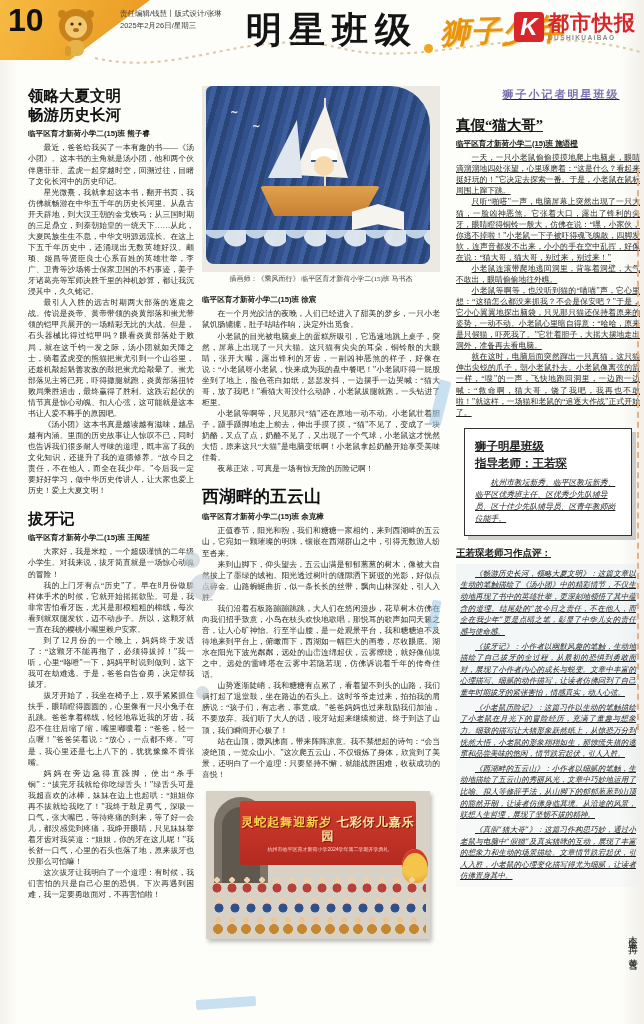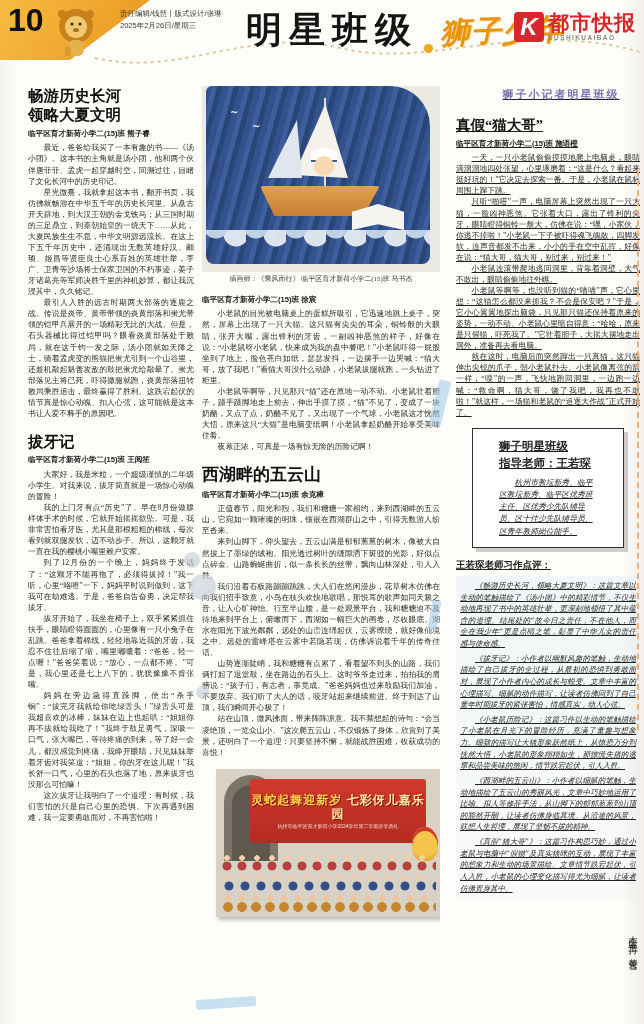--- a/index.html
+++ b/index.html
@@ -48,21 +48,21 @@
   .sailor-hat{position:absolute;left:109px;top:62px;width:26px;height:12px;border-radius:50% 50% 0 0;background:#fff;border-bottom:2px solid #3b5b97;}
   .book{position:absolute;left:150px;top:118px;width:52px;height:26px;background:#f6f4ee;
         clip-path:polygon(0 30%,50% 0,100% 30%,100% 100%,50% 78%,0 100%);}
   .waves{position:absolute;left:4px;right:10px;bottom:8px;height:34px;
      background:radial-gradient(circle at 10px -4px,#cfe0ee 12px,rgba(0,0,0,0) 13px),
                 radial-gradient(circle at 30px 4px,#eef3f7 12px,rgba(0,0,0,0) 13px);
      background-size:40px 34px;opacity:.9;}
   .gull{position:absolute;color:#e9eef5;font:700 10px/1 "DejaVu Sans",sans-serif;}
   .illus-cap{font:400 7px/1.4 "Liberation Serif",serif;color:#3a3a3a;text-align:center;margin:0 0 10px;}
   
-  .photo{position:relative;width:224px;height:148px;margin:6px 0 0 14px;background:#d8d1c6;
+  .photo{position:relative;width:224px;height:148px;margin:6px 0 0 4px;background:#d8d1c6;
          box-shadow:2px 3px 4px rgba(0,0,0,.25);overflow:hidden;}
   .ph-arch{position:absolute;left:8px;top:6px;width:54px;height:86px;background:#7c7469;border-radius:27px 27px 0 0;}
   .ph-arch-in{position:absolute;left:16px;top:16px;width:38px;height:76px;background:#5f584e;border-radius:19px 19px 0 0;}
   .ph-banner{position:absolute;left:34px;top:10px;right:14px;height:64px;background:linear-gradient(#cf3a2c,#b52a20);
              border-radius:3px;text-align:center;padding-top:14px;box-sizing:border-box;}
   .ph-b1{font:800 12px/1.2 "Liberation Sans",sans-serif;color:#ffd34d;letter-spacing:1px;text-shadow:1px 1px 0 #7e150e;}
   .ph-b1 .alt{color:#ffe9a3;}
   .ph-b2{font:400 5px/2 "Liberation Sans",sans-serif;color:#f6d9cf;}
   .kids{position:absolute;left:4px;right:4px;bottom:4px;}
   .krow{height:20px;}
@@ -76,21 +76,21 @@
   .badge-card{position:relative;margin-left:34px;border:2px dashed #e7a264;border-radius:14px;padding:4px;background:#fff;
               box-shadow:3px 3px 0 rgba(238,178,120,.45);}
   .badge-inner{background:#8d82b9;border-radius:9px;border:1.5px dashed rgba(255,255,255,.8);
                padding:7px 6px;text-align:center;font:800 9.5px/1.5 "Liberation Sans",sans-serif;color:#fff;letter-spacing:1px;}
   .medal{position:absolute;left:-26px;top:-8px;width:56px;height:56px;border-radius:50%;
          background:radial-gradient(circle at 40% 35%,#f6dd7d,#e0ae32 70%,#b98a1f);
          box-shadow:0 2px 4px rgba(0,0,0,.3);display:flex;align-items:center;justify-content:center;z-index:3;}
   .medal-ring{width:42px;height:42px;border-radius:50%;border:1.5px solid #9a741a;display:flex;align-items:center;justify-content:center;}
   .badge-wrap{position:relative;margin-bottom:16px;}
   .tbox{border:1.2px solid #333;background:#fff;box-shadow:4px 4px 0 rgba(150,150,150,.45);
-        padding:9px 26px;margin:4px 16px 10px;}
+        padding:9px 10px;margin:4px 8px 10px;}
   .tbox-t{font:700 11.5px/1.5 "Liberation Sans","DejaVu Sans",sans-serif;color:#222;margin:0;}
   .tbox-bio{font:italic 400 7.8px/1.55 "DejaVu Serif",serif;color:#222;text-indent:2em;margin:5px 0 0;}
   .rev-h{font:700 9.5px/1.4 "Liberation Sans",sans-serif;color:#1a1a1a;margin:2px 0 5px;}
   .rev{background:linear-gradient(rgba(222,233,243,.35),rgba(222,233,243,.15));padding:4px 4px 2px;}
   .rev p{font:italic 400 7.5px/1.55 "DejaVu Serif",serif;color:#1f1f1f;text-align:justify;text-indent:2em;margin:0 0 3px;}
   
   .vdash{position:absolute;border-left:2px dashed #e3b387;}
   .bub{position:absolute;border-radius:50%;background:radial-gradient(circle at 35% 30%,rgba(210,220,228,.8),rgba(140,150,160,.35));}
   .blue-mark{position:absolute;background:rgba(150,195,230,.5);border-radius:2px;}
   .v-host{position:absolute;right:6px;top:928px;writing-mode:vertical-rl;font:400 9.5px/1.2 "Liberation Serif",serif;color:#222;letter-spacing:3px;}
@@ -127,27 +127,28 @@
     <div class="logo-k">K</div>
     <div>
       <div class="logo-cn">都市快报</div>
       <div class="logo-en">DUSHIKUAIBAO</div>
     </div>
   </div>
 
   <div class="col col-left">
     <section>
       <h2 class="t16">
+        <span style="display:block">领略大夏文明</span>
         <span style="display:block">畅游历史长河</span>
-        <span style="display:block">领略大夏文明</span>
       </h2>
       <p class="byline">临平区育才新荷小学二(15)班 熊子睿</p>
       <p class="bp">最近，爸爸给我买了一本有趣的书——《汤小团》。这本书的主角就是汤小团，他和两个伙伴唐菲菲、孟虎一起穿越时空，回溯过往，目睹了文化长河中的历史印记。</p>
       <p class="bp">星光微熹，我就拿起这本书，翻开书页，我仿佛就畅游在中华五千年的历史长河里。从盘古开天辟地，到大汉王朝的金戈铁马；从三国时期的三足鼎立，到秦朝始皇的一统天下……从此，大夏民族生生不息，中华文明源远流长。在这上下五千年历史中，还涌现出无数英雄好汉。颛顼、姬昌等贤臣良士心系百姓的英雄壮举，李广、卫青等沙场将士保家卫国的不朽事迹，姜子牙诸葛亮等军师决胜千里的神机妙算，都让我沉浸其中，久久铭记。</p>
       <p class="bp">最引人入胜的远古时期两大部落的逐鹿之战。传说是炎帝、黄帝带领的炎黄部落和蚩尤带领的铠甲兵展开的一场精彩无比的大战。但是，石头器械比得过铠甲吗？眼看炎黄部落处于败局，就在这千钧一发之际，汤小团就如天降之士，骑着孟虎变的熊猫把蚩尤引到一个山谷里，还趁机敲起魁善攻敌的鼓把蚩尤给敲晕了。蚩尤部落见主将已死，吓得撒腿就跑，炎黄部落扭转败局乘胜追击，最终赢得了胜利。这跌宕起伏的情节真是惊心动魄、扣人心弦，这可能就是这本书让人爱不释手的原因吧。</p>
+      <p class="bp">《汤小团》这本书真是越读越有滋味，越品越有内涵。里面的历史故事让人惊叹不已，同时也告诉我们很多耐人寻味的道理，既丰富了我的文化知识，还提升了我的道德修养。“故今日之责任，不在他人，而全在我少年。”今后我一定要好好学习，做中华历史传讲人，让大家也爱上历史！爱上大夏文明！</p>
     </section>
     <section>
       <h2 class="t16">拔牙记</h2>
       <p class="byline">临平区育才新荷小学二(15)班 王阅笙</p>
       <p class="bp">大家好，我是米粒，一个超级谨慎的二年级小学生。对我来说，拔牙简直就是一场惊心动魄的冒险！</p>
       <p class="bp">我的上门牙有点“历史”了。早在8月份做腺样体手术的时候，它就开始摇摇欲坠。可是，我非常害怕看牙医，尤其是那根粗粗的棉线，每次看到就双腿发软，迈不动步子。所以，这颗牙就一直在我的樱桃小嘴里赖户安家。</p>
       <p class="bp">到了12月份的一个晚上，妈妈终于发话了：“这颗牙不能再拖了，必须得拔掉！”我一听，心里“咯噔”一下，妈妈平时说到做到，这下我可在劫难逃。于是，爸爸自告奋勇，决定帮我拔牙。</p>
       <p class="bp">拔牙开始了，我坐在椅子上，双手紧紧抓住扶手，眼睛瞪得圆圆的，心里像有一只小兔子在乱跳。爸爸拿着棉线，轻轻地靠近我的牙齿，我忍不住往后缩了缩，嘴里嘟囔着：“爸爸，轻一点喔！”爸爸笑着说：“放心，一点都不疼。”可是，我心里还是七上八下的，犹犹豫豫不肯张嘴。</p>
       <p class="bp">妈妈在旁边急得直跺脚，使出“杀手锏”：“拔完牙我就给你吃绿舌头！”绿舌头可是我超喜欢的冰棒，妹妹在边上也起哄：“姐姐你再不拔就给我吃了！”我终于鼓足勇气，深吸一口气，张大嘴巴，等待疼痛的到来，等了好一会儿，都没感觉到疼痛，我睁开眼睛，只见妹妹举着牙齿对我笑道：“姐姐，你的牙在这儿呢！”我长舒一口气，心里的石头也落了地，原来拔牙也没那么可怕嘛！</p>
       <p class="bp">这次拔牙让我明白了一个道理：有时候，我们害怕的只是自己心里的恐惧。下次再遇到困难，我一定要勇敢面对，不再害怕啦！</p>
@@ -165,20 +166,21 @@
       <div class="sailor-hat"></div>
       <div class="sailor-head"></div>
       <div class="book"></div>
       <span class="gull" style="left:28px;top:22px">~</span>
       <span class="gull" style="left:50px;top:36px">~</span>
     </div>
     <p class="illus-cap">插画师：《乘风而行》 临平区育才新荷小学二(15)班 马书杰</p>
 
     <section>
       <p class="byline">临平区育才新荷小学二(15)班 徐宸</p>
+      <p class="bp">在一个月光皎洁的夜晚，人们已经进入了甜美的梦乡，一只小老鼠饥肠辘辘，肚子咕咕作响，决定外出觅食。</p>
       <p class="bp">小老鼠的目光被电脑桌上的蛋糕所吸引，它迅速地跳上桌子，突然，屏幕上出现了一只大猫。这只猫有尖尖的耳朵，铜铃般的大眼睛，张开大嘴，露出锋利的牙齿，一副凶神恶煞的样子，好像在说：“小老鼠呀小老鼠，快来成为我的盘中餐吧！”小老鼠吓得一屁股坐到了地上，脸色苍白如纸，瑟瑟发抖，一边摆手一边哭喊：“猫大哥，放了我吧！”看猫大哥没什么动静，小老鼠拔腿就跑，一头钻进了柜里。</p>
       <p class="bp">小老鼠等啊等，只见那只“猫”还在原地一动不动。小老鼠壮着胆子，蹑手蹑脚地走上前去，伸出手摸了摸，“猫”不见了，变成了一块奶酪，又点了点，奶酪不见了，又出现了一个气球，小老鼠这才恍然大悟，原来这只“大猫”是电脑变纸啊！小老鼠拿起奶酪开始享受美味佳肴。</p>
       <p class="bp">夜幕正浓，可真是一场有惊无险的历险记啊！</p>
     </section>
 
     <section style="margin-bottom:11px">
       <h2 class="t17">西湖畔的五云山</h2>
       <p class="byline">临平区育才新荷小学二(15)班 余克樟</p>
       <p class="bp">正值春节，阳光和煦，我们和糖糖一家相约，来到西湖畔的五云山，它宛如一颗璀璨的明珠，镶嵌在西湖群山之中，引得无数游人纷至沓来。</p>
       <p class="bp">来到山脚下，仰头望去，五云山满是郁郁葱葱的树木，像被大自然披上了墨绿的绒袍。阳光透过树叶的缝隙洒下斑驳的光影，好似点点碎金。山路蜿蜒曲折，似一条长长的丝带，飘向山林深处，引人入胜。</p>

